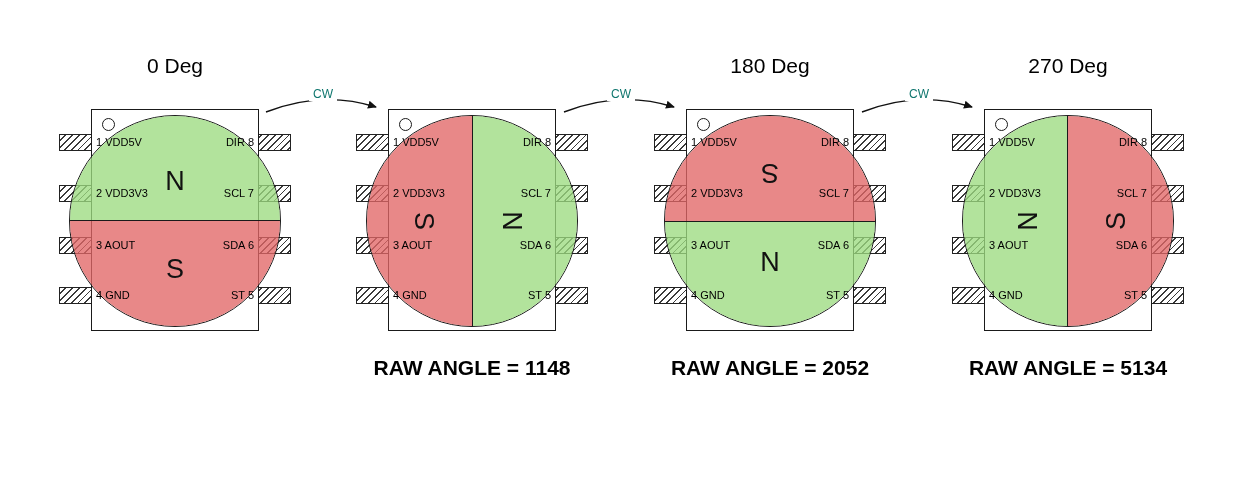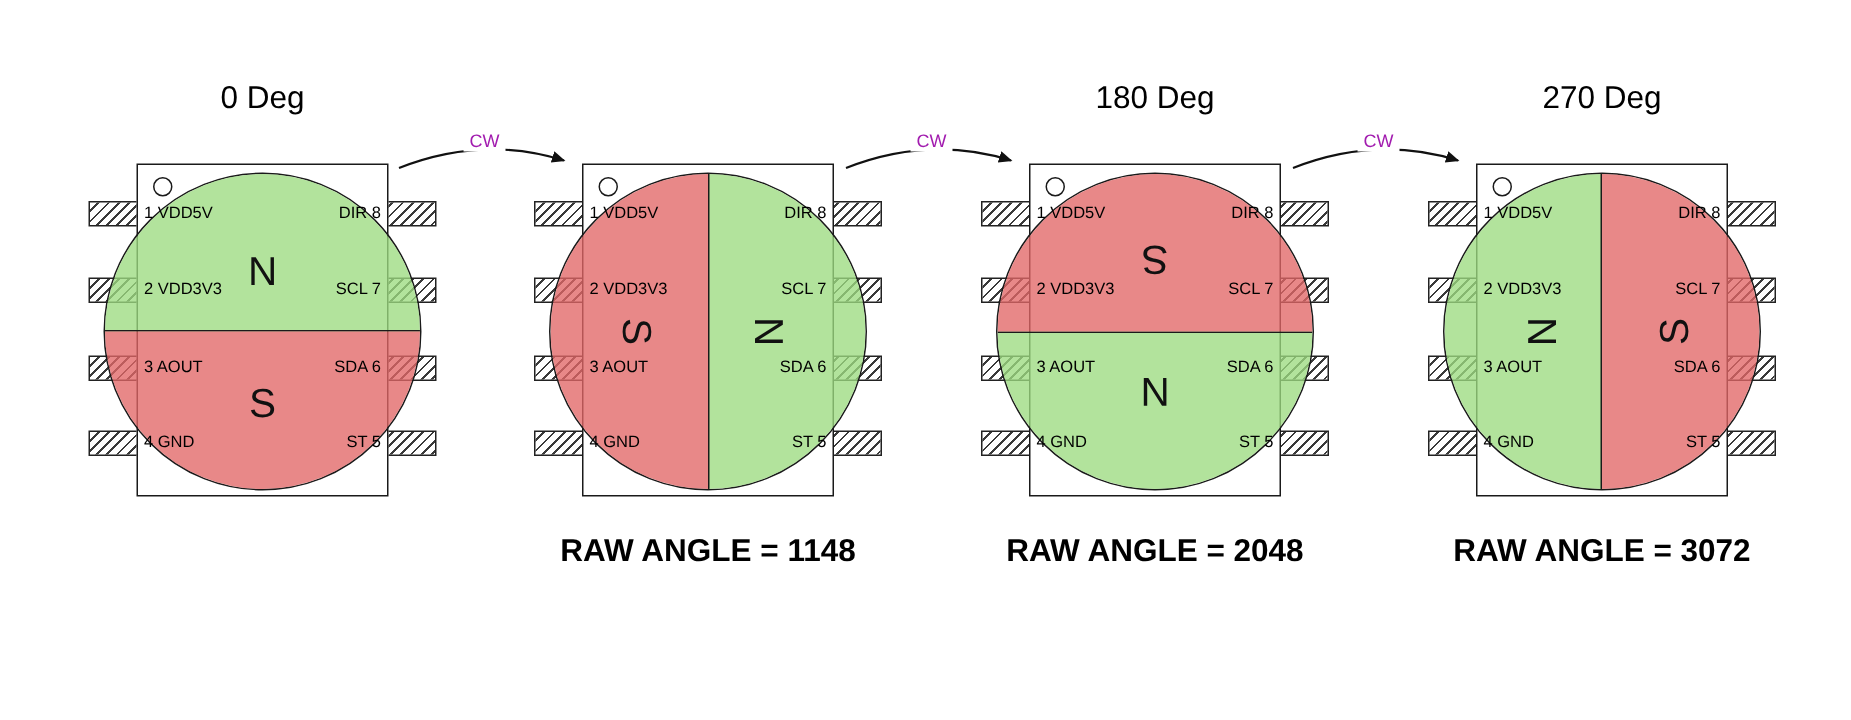--- a/index.html
+++ b/index.html
@@ -33,21 +33,21 @@
   .pole{position:absolute;left:0;width:100%;text-align:center;font-size:27px;line-height:30px;color:#111;}
   .pole-n{top:50px;} .pole-s{top:138px;}
   .plabel{position:absolute;font-size:11px;line-height:13px;color:#000;z-index:4;white-space:nowrap;}
   .plabel.l{left:71px;text-align:left;}
   .plabel.r{left:121px;width:108px;text-align:right;}
   .raw{position:absolute;top:312px;left:0;width:100%;text-align:center;font-size:21px;font-weight:600;color:#000;}
   .arrow{position:absolute;top:86px;width:130px;height:44px;}
   .arrow svg{position:absolute;left:0;top:0;}
   .cw{
     position:absolute;left:50%;top:1px;transform:translateX(-50%);
-    background:#ffffff;padding:0 4px;font-size:12px;color:#a21caf;
+    background:#ffffff;padding:0 4px;font-size:12px;color:#0f766e;
   }
 </style>
 </head>
 <body>
 
 <svg width="0" height="0" style="position:absolute" aria-hidden="true">
   <defs>
     <marker id="arrowhead" markerWidth="10" markerHeight="9" refX="8" refY="4" orient="auto" markerUnits="userSpaceOnUse">
       <path d="M0,0 L9,4 L0,8 Z" fill="#111"></path>
     </marker>
@@ -145,21 +145,21 @@
       <div class="pole pole-s">S</div>
     </div>
     <div class="plabel l" style="top:92px">1 VDD5V</div>
     <div class="plabel l" style="top:143px">2 VDD3V3</div>
     <div class="plabel l" style="top:195px">3 AOUT</div>
     <div class="plabel l" style="top:245px">4 GND</div>
     <div class="plabel r" style="top:92px">DIR 8</div>
     <div class="plabel r" style="top:143px">SCL 7</div>
     <div class="plabel r" style="top:195px">SDA 6</div>
     <div class="plabel r" style="top:245px">ST 5</div>
-    <div class="raw">RAW ANGLE = 2048</div>
+    <div class="raw">RAW ANGLE = 2052</div>
   </div>
 
   <div class="arrow" style="left:854px">
     <svg width="130" height="44" viewBox="0 0 130 44">
       <path d="M 8,26 Q 64,4 118,21" fill="none" stroke="#111" stroke-width="1.4" marker-end="url(#arrowhead)"></path>
     </svg>
     <span class="cw">CW</span>
   </div>
 
   <div class="module" style="left:918px">
@@ -181,16 +181,16 @@
       <div class="pole pole-s">S</div>
     </div>
     <div class="plabel l" style="top:92px">1 VDD5V</div>
     <div class="plabel l" style="top:143px">2 VDD3V3</div>
     <div class="plabel l" style="top:195px">3 AOUT</div>
     <div class="plabel l" style="top:245px">4 GND</div>
     <div class="plabel r" style="top:92px">DIR 8</div>
     <div class="plabel r" style="top:143px">SCL 7</div>
     <div class="plabel r" style="top:195px">SDA 6</div>
     <div class="plabel r" style="top:245px">ST 5</div>
-    <div class="raw">RAW ANGLE = 3072</div>
+    <div class="raw">RAW ANGLE = 5134</div>
   </div>
 
 </div>
 
 </body></html>

